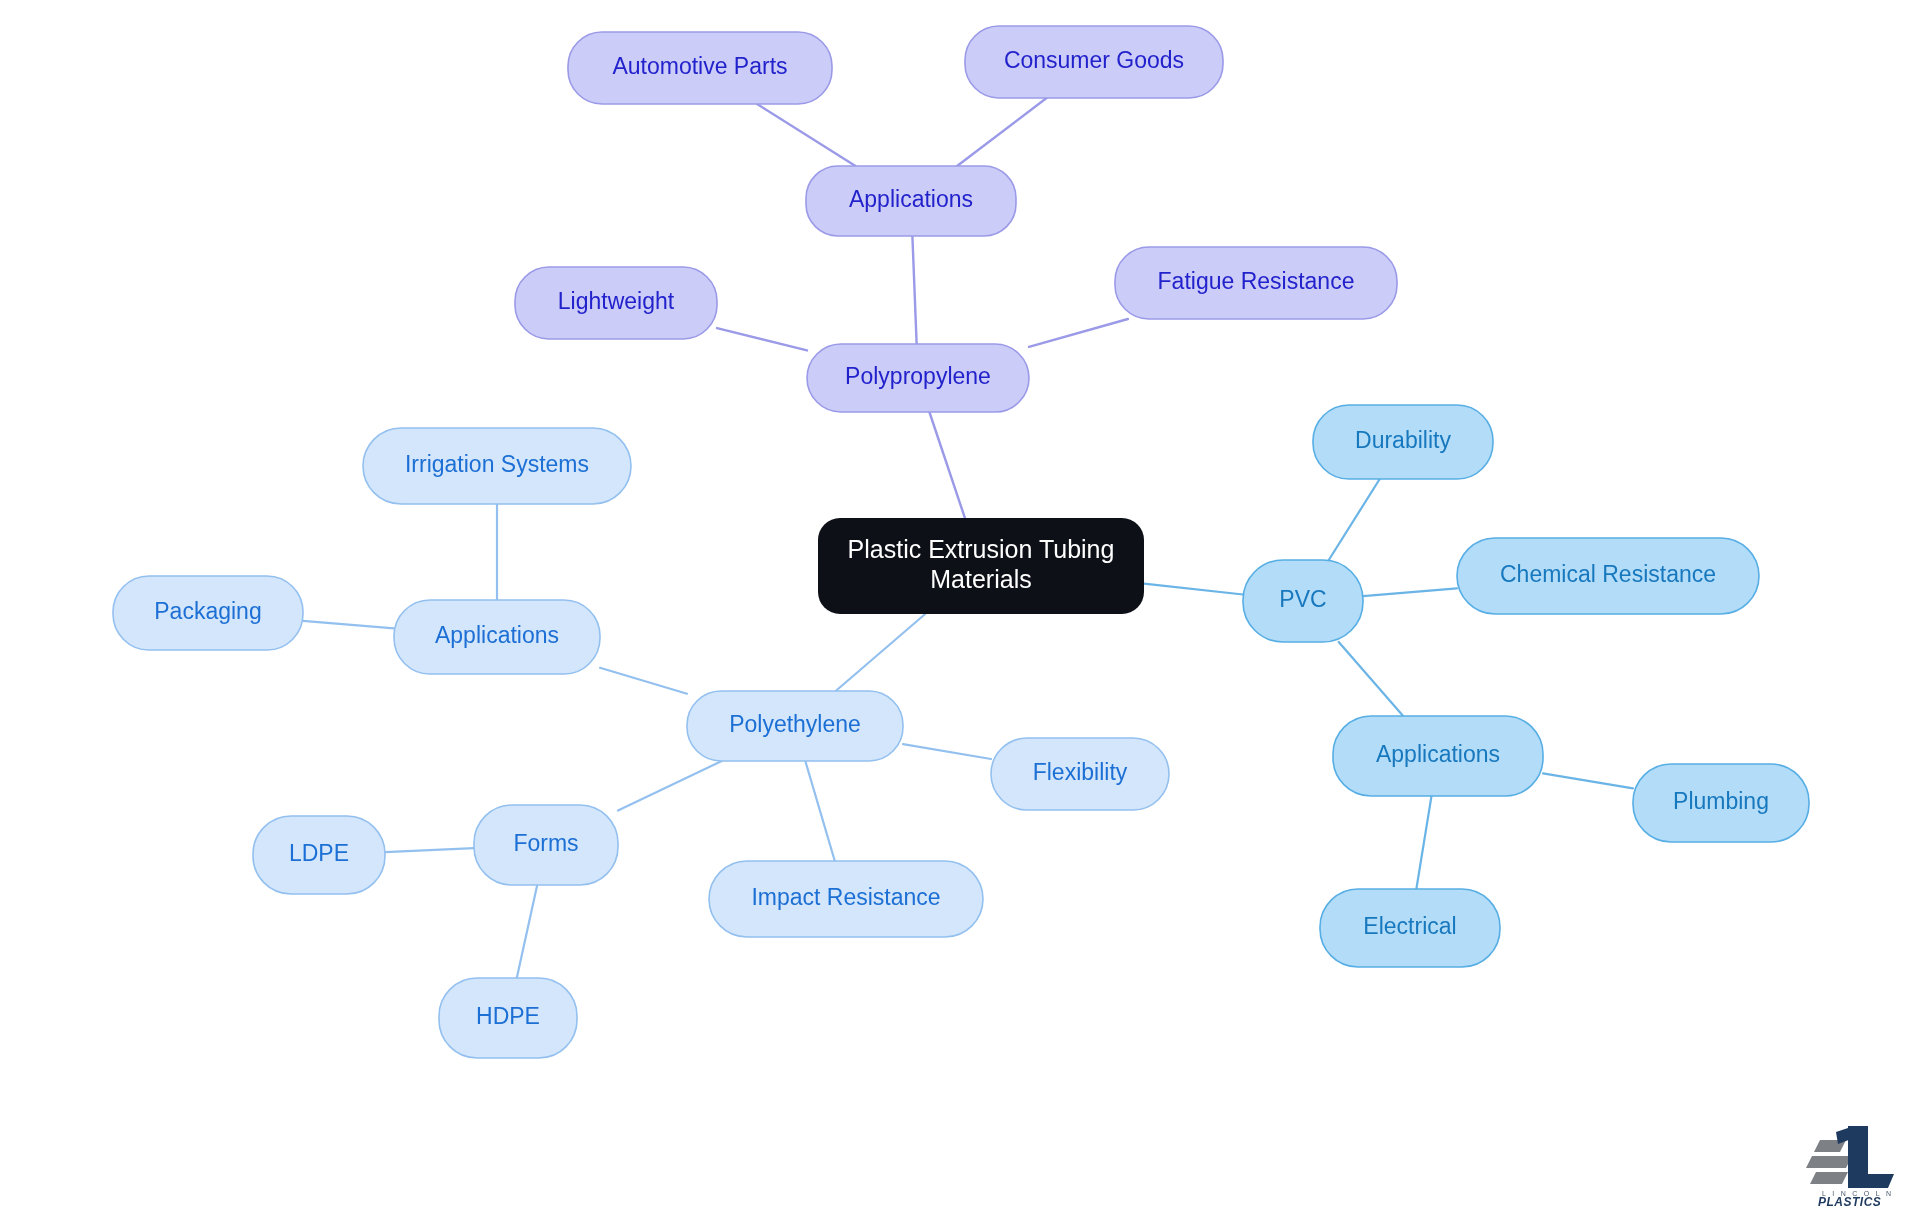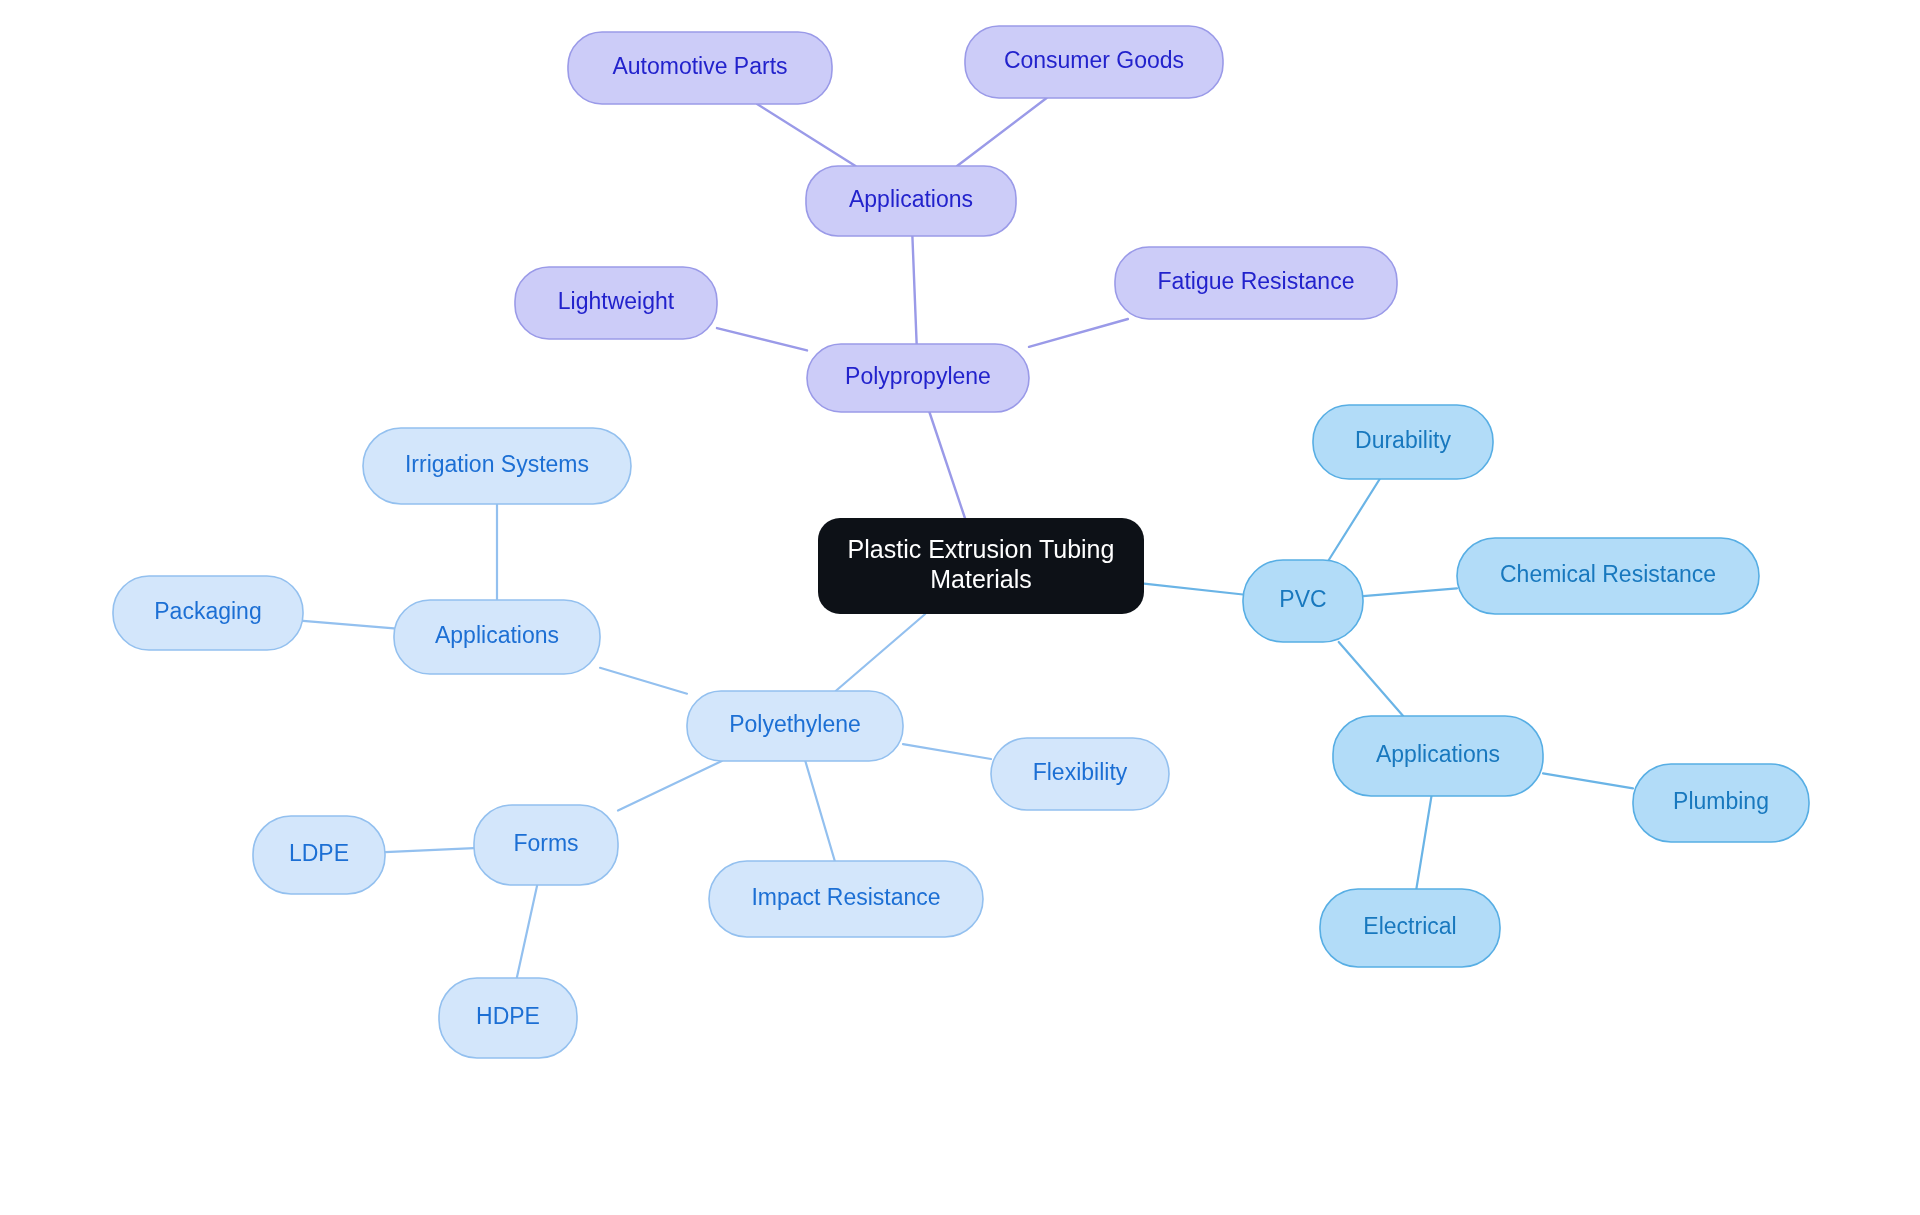--- a/index.html
+++ b/index.html
@@ -159,13 +159,30 @@
           <rect x="253" y="816" width="132" height="78" rx="38" ry="38" fill="#d3e6fb" class="node-rect" stroke="#93c0ef" stroke-width="1.6"></rect>
           <text class="node-label" x="319" fill="#1c6fd4" font-size="23"><tspan x="319" y="855" text-anchor="middle" dominant-baseline="middle">LDPE</tspan></text>
         </g>
         <g style="cursor: pointer;">
           <rect x="439" y="978" width="138" height="80" rx="38" ry="38" fill="#d3e6fb" class="node-rect" stroke="#93c0ef" stroke-width="1.6"></rect>
           <text class="node-label" x="508" fill="#1c6fd4" font-size="23"><tspan x="508" y="1018" text-anchor="middle" dominant-baseline="middle">HDPE</tspan></text>
         </g>
       </g>
   </svg>
 
+  <div id="brand-logo">
+    <svg width="108" height="88" viewBox="0 0 108 88" xmlns="http://www.w3.org/2000/svg">
+
+      <g>
+        <polygon points="18,22 44,22 38,34 12,34" fill="#7d8186"></polygon>
+        <polygon points="10,38 50,38 44,50 4,50" fill="#7d8186"></polygon>
+        <polygon points="14,54 46,54 40,66 8,66" fill="#7d8186"></polygon>
+      </g>
+
+      <g>
+        <polygon points="46,8 66,8 66,56 92,56 86,70 46,70" fill="#1f3a5f"></polygon>
+        <polygon points="34,14 52,8 52,20 36,26" fill="#1f3a5f"></polygon>
+      </g>
+      <text x="20" y="78" font-family="&quot;Liberation Sans&quot;, sans-serif" font-size="7" letter-spacing="2.3" fill="#4a5a6e">L I N C O L N</text>
+      <text x="16" y="88" font-family="&quot;Liberation Sans&quot;, sans-serif" font-size="12" font-weight="bold" font-style="italic" letter-spacing="0.5" fill="#1f3a5f">PLASTICS</text>
+    </svg>
+  </div>
 </div>
 
 </body></html>

